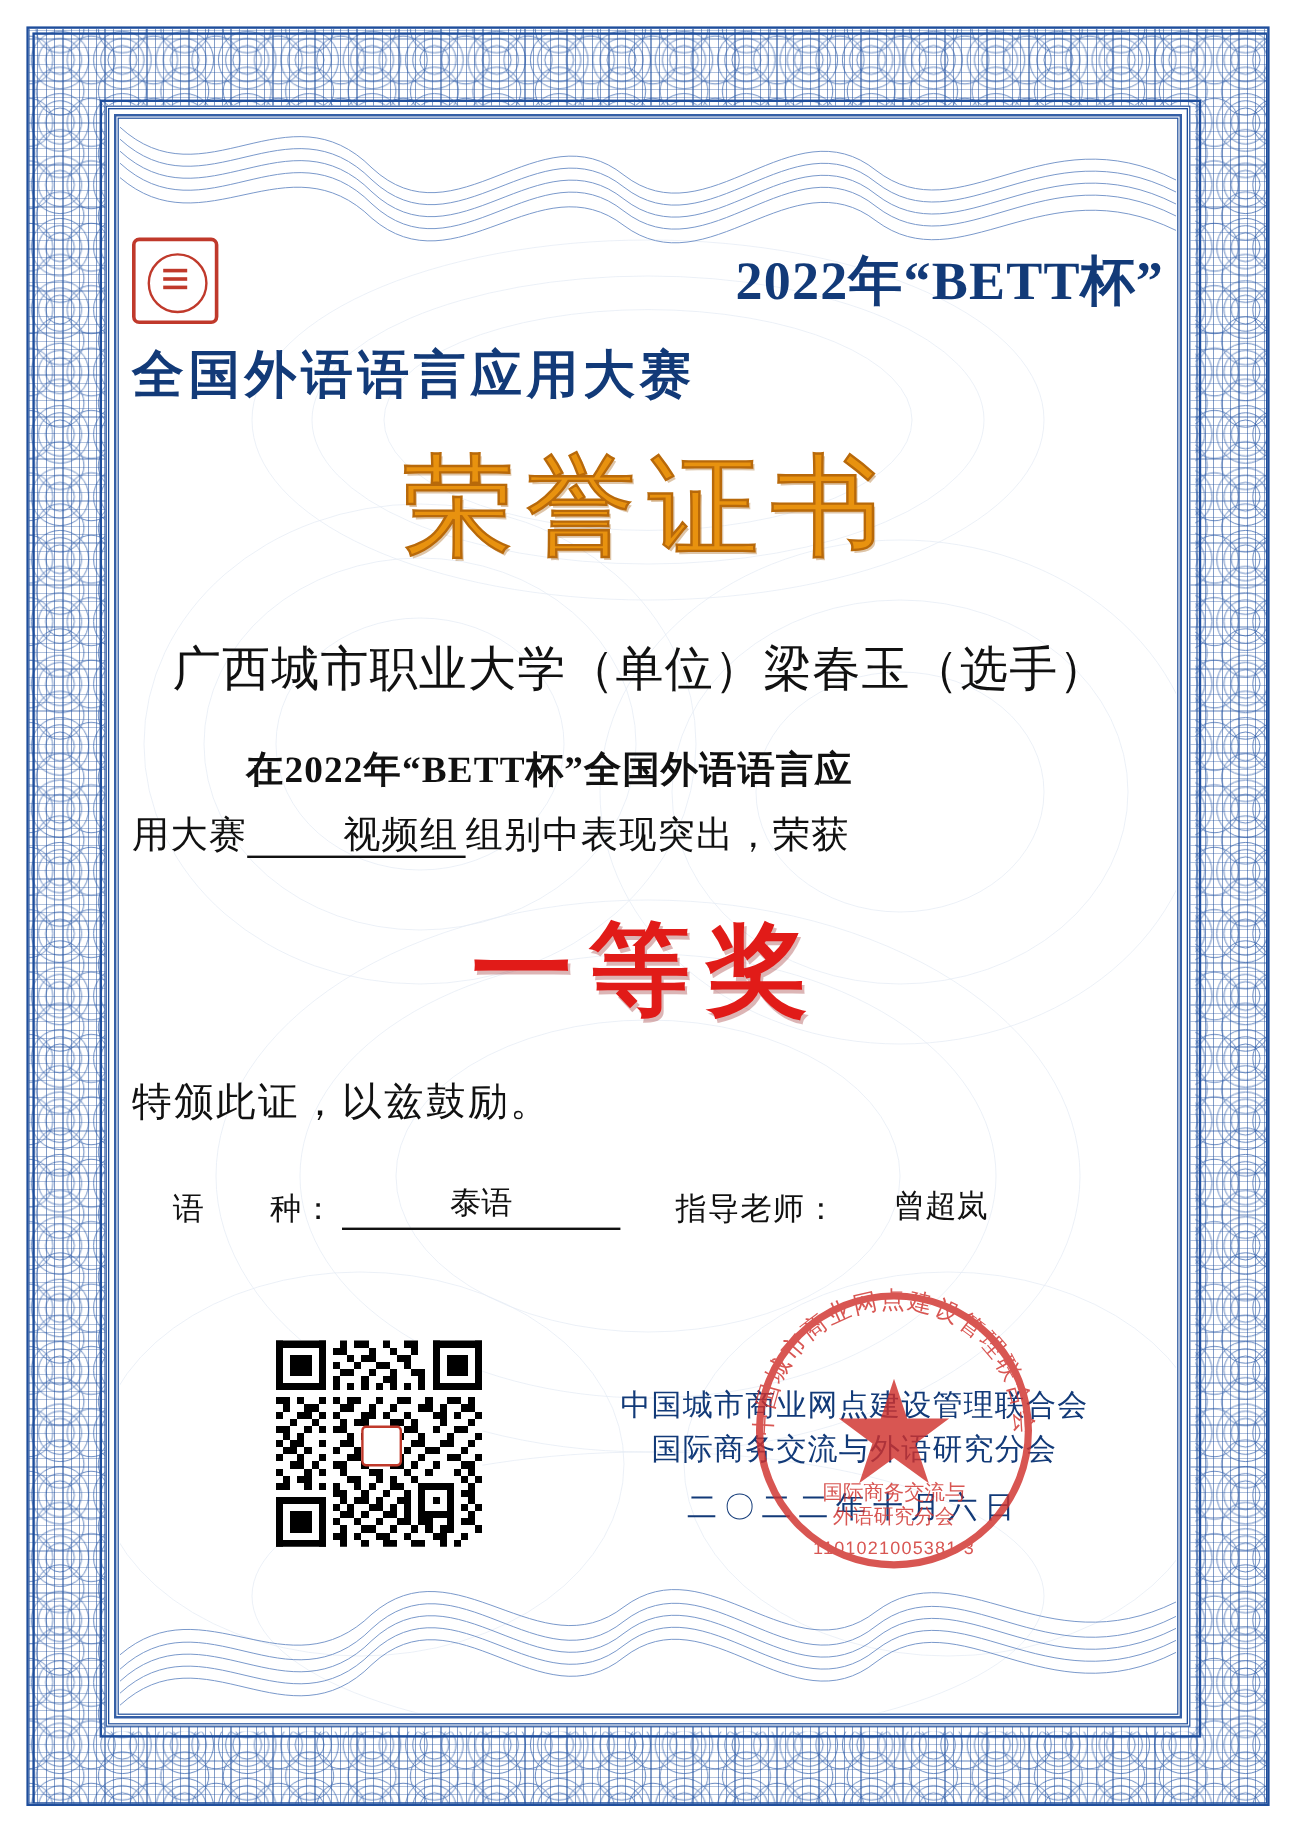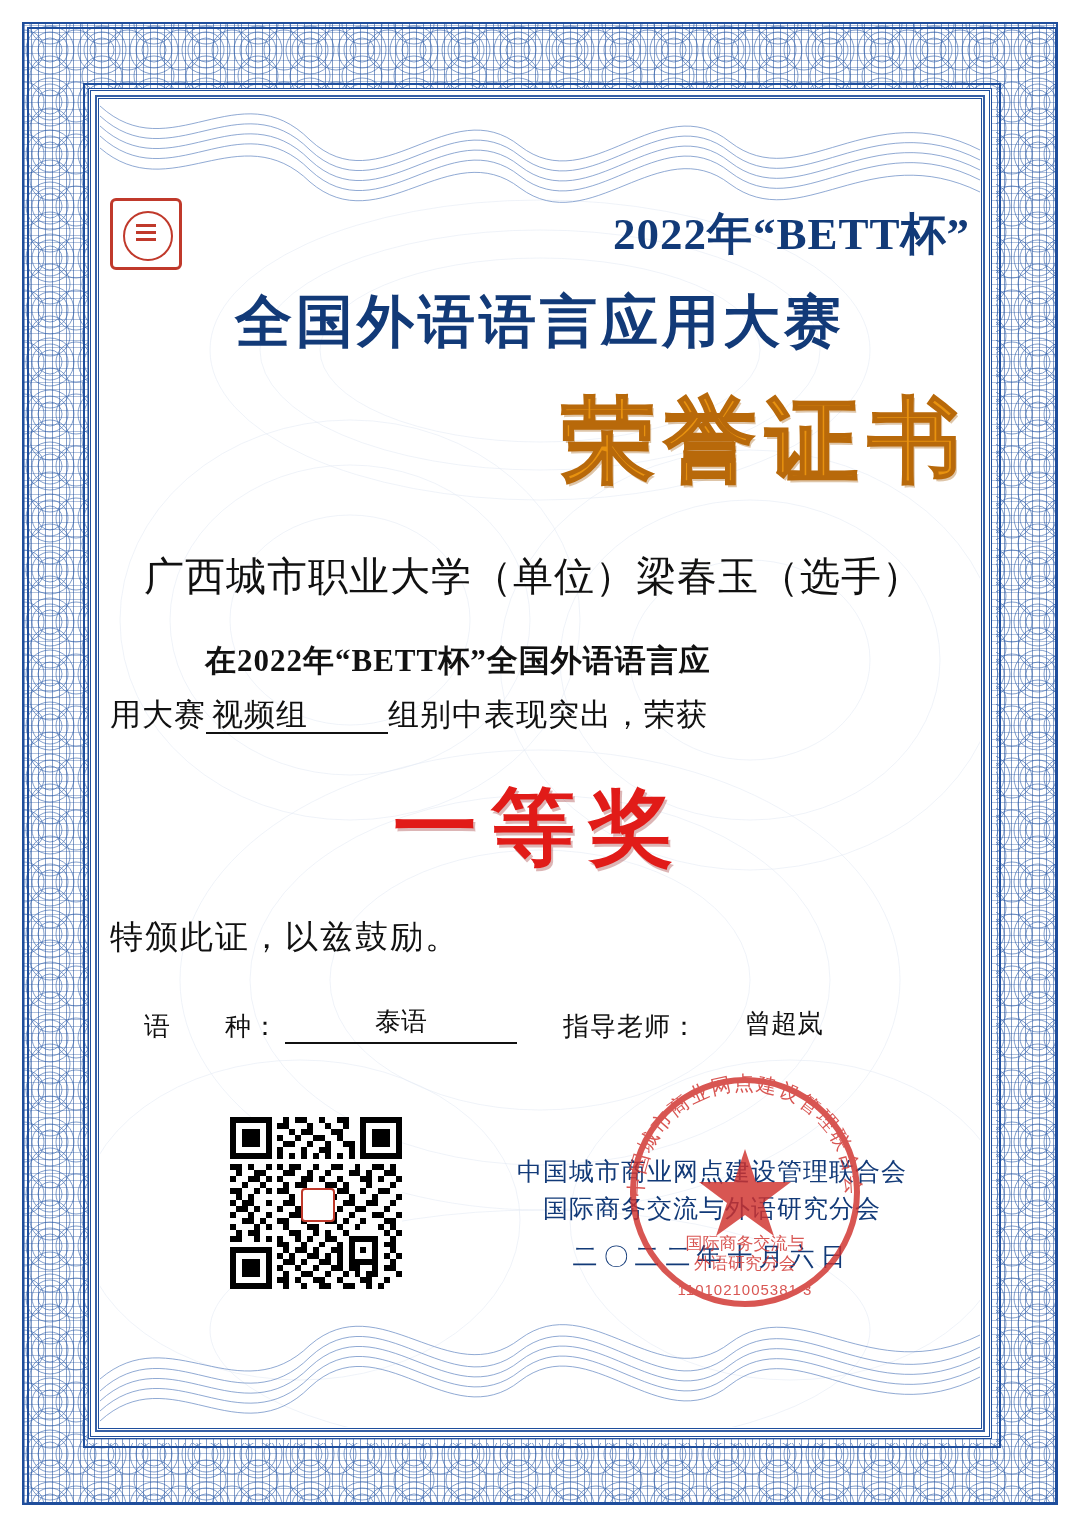--- a/index.html
+++ b/index.html
@@ -109,31 +109,31 @@
   }
   .title-line1 {
     font-family: "Liberation Serif", serif;
     font-size: 45px;
     font-weight: bold;
     color: #123a78;
     letter-spacing: 1px;
     white-space: nowrap;
   }
   .title-line2 {
-    text-align: center;
-    font-size: 57px;
+    text-align: left;
+    font-size: 43px;
     font-weight: bold;
     color: #123a78;
     letter-spacing: 4px;
     margin-top: 14px;
   }
   .title-honor {
-    text-align: right;
+    text-align: center;
     font-size: 92px;
-    font-weight: bold;
+    font-weight: normal;
     letter-spacing: 10px;
     margin-top: 18px;
     color: #e8920f;
     -webkit-text-stroke: 2px #b8690a;
     text-shadow: 2px 3px 0 rgba(160,90,5,0.35);
   }
 
   .recipient-line {
     margin-top: 46px;
     font-size: 40px;
@@ -146,21 +146,21 @@
     margin-top: 30px;
     font-size: 31px;
     color: #111111;
     line-height: 1.75;
     letter-spacing: 1px;
   }
   .body-para .indent { padding-left: 95px; font-weight: bold; }
   .fill-blank {
     display: inline-block;
     min-width: 170px;
-    text-align: left;
+    text-align: right;
     border-bottom: 2px solid #111111;
     line-height: 1.1;
     padding: 0 6px;
   }
 
   .award-name {
     text-align: center;
     margin-top: 28px;
     font-size: 84px;
     font-weight: bold;

